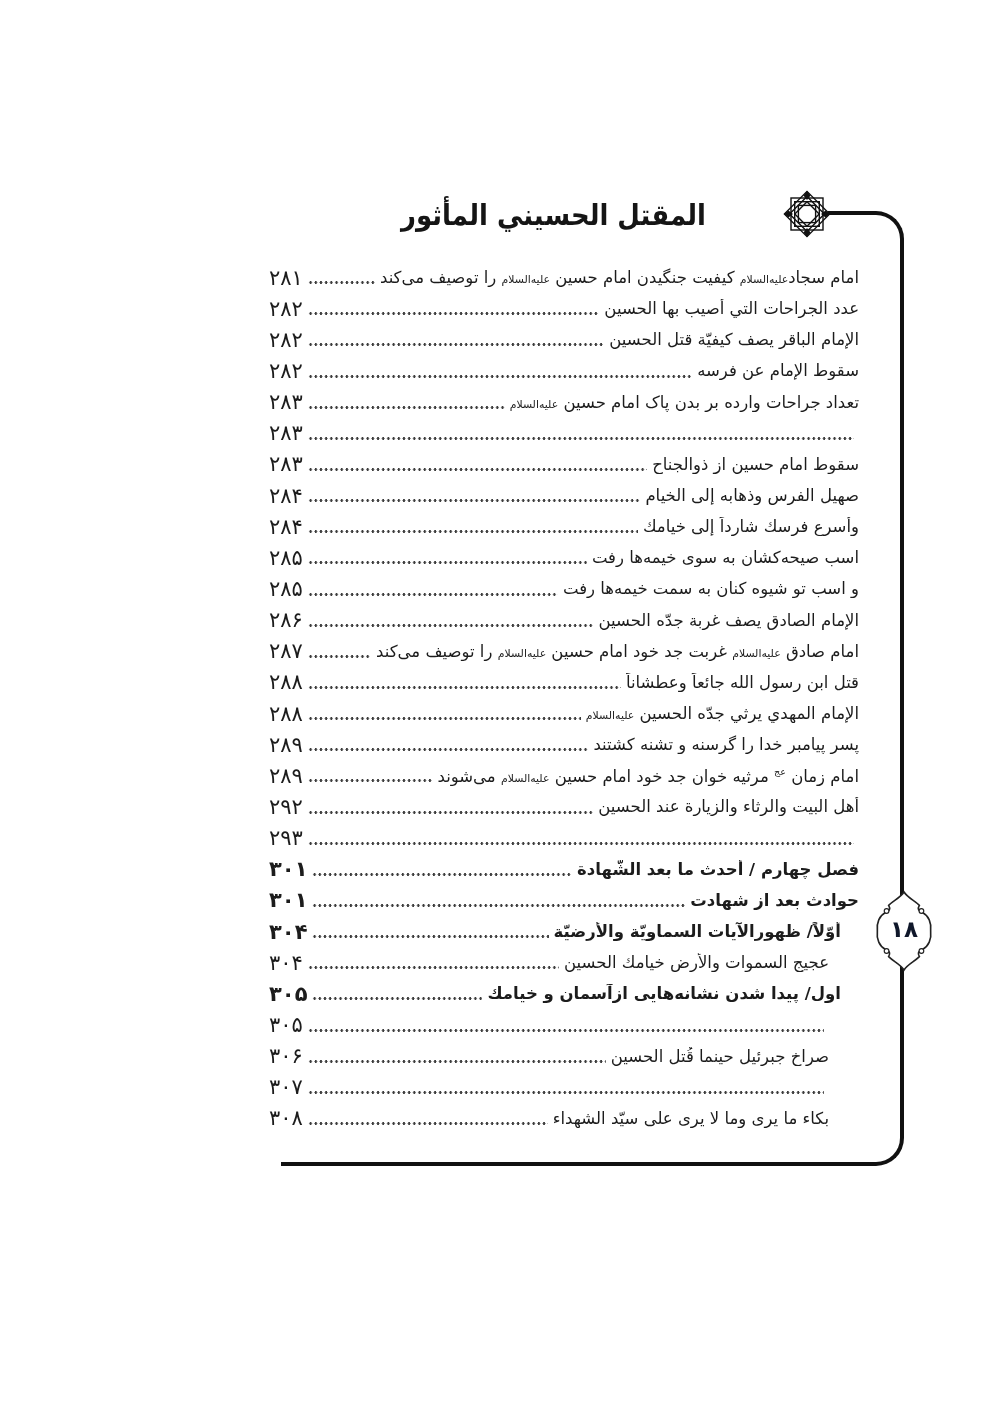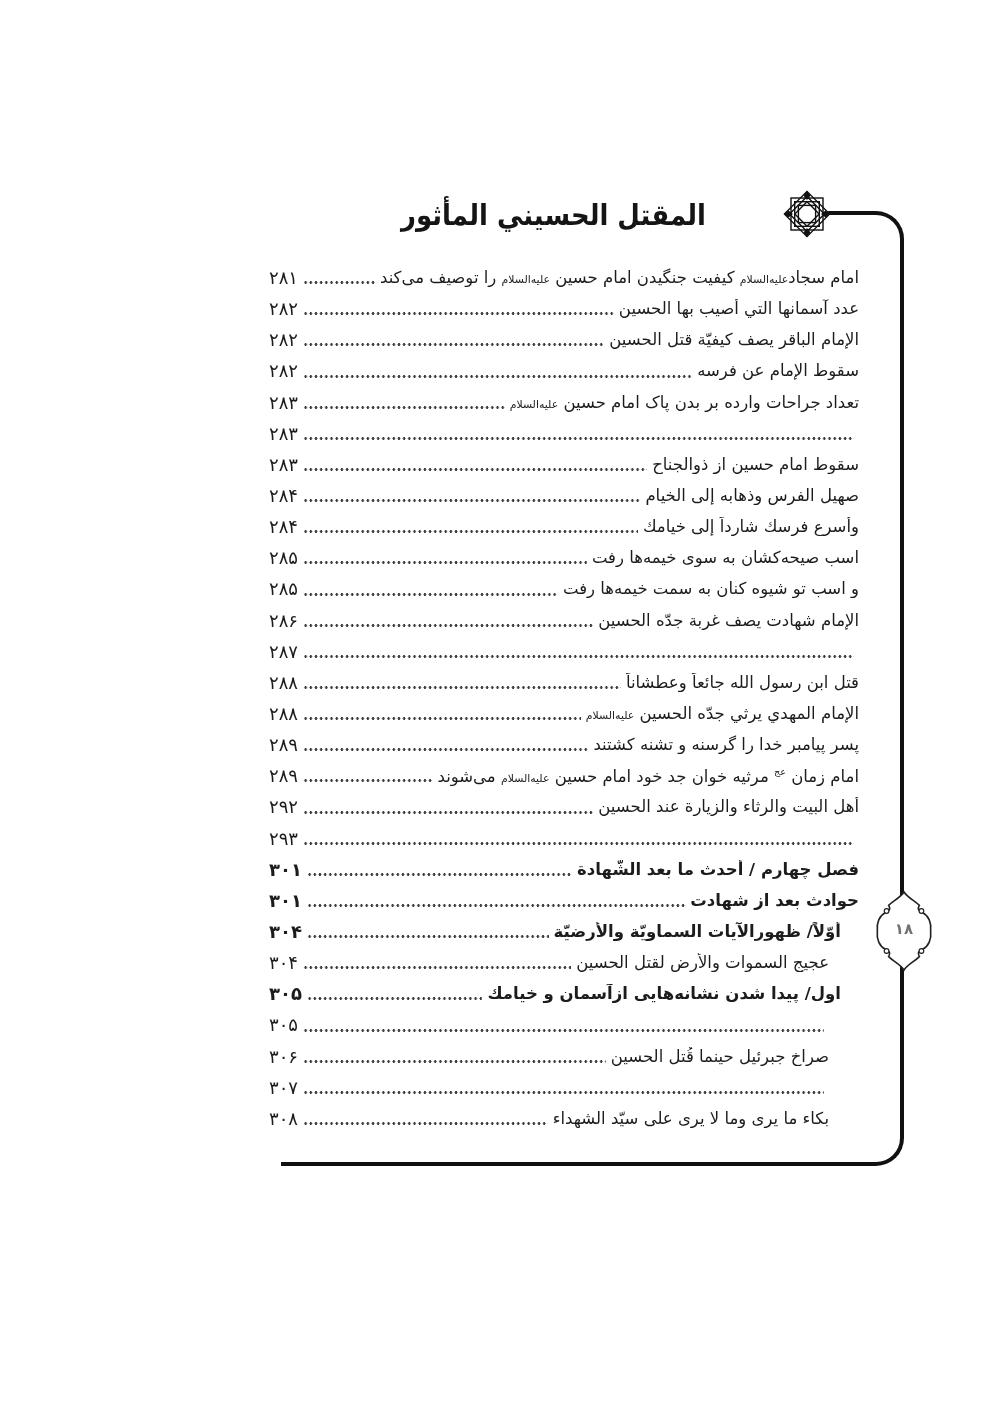--- a/index.html
+++ b/index.html
@@ -51,21 +51,21 @@
   
   .medallion{
     position:absolute;
     left:801px;top:890px;
     width:64px;height:82px;
   }
   .medallion svg{position:absolute;inset:0;width:100%;height:100%;}
   .pagenum{
     position:absolute;inset:0;
     display:flex;align-items:center;justify-content:center;
-    font-size:15px;font-weight:bold;color:#737373;
+    font-size:23px;font-weight:bold;color:#0f172a;
     padding-bottom:4px;
   }
   
   .toc{
     position:absolute;
     left:198px;top:262px;
     width:590px;
     direction:rtl;
   }
   .row{
@@ -84,21 +84,21 @@
     min-width:14px;
     margin:0 5px;
     align-self:flex-end;
     height:7px;
     margin-bottom:7px;
     background-image:radial-gradient(circle, #3d3d3d 1.15px, transparent 1.5px);
     background-size:5.2px 7px;
     background-repeat:repeat-x;
     background-position:left bottom;
   }
-  .p{font-size:18px;flex-shrink:0;}
+  .p{font-size:21px;flex-shrink:0;}
   .hon{font-size:0.66em;}
   .sup{font-size:0.58em;vertical-align:super;}
 </style>
 </head>
 <body>
 
 <div class="page">
 
   <div class="book-title">المقتل الحسيني المأثور</div>
 
@@ -137,21 +137,21 @@
     <div class="pagenum">۱۸</div>
   </div>
 
   <main class="toc" id="toc">
       <div class="row">
         <span class="t">امام سجاد<span class="hon">علیه‌السلام</span> کیفیت جنگیدن امام حسین <span class="hon">علیه‌السلام</span> را توصیف می‌کند</span>
         <span class="leader"></span>
         <span class="p">۲۸۱</span>
       </div>
       <div class="row">
-        <span class="t">عدد آسمانها التي أُصيب بها الحسين</span>
+        <span class="t">عدد الجراحات التي أُصيب بها الحسين</span>
         <span class="leader"></span>
         <span class="p">۲۸۲</span>
       </div>
       <div class="row">
         <span class="t">الإمام الباقر يصف كيفيّة قتل الحسين</span>
         <span class="leader"></span>
         <span class="p">۲۸۲</span>
       </div>
       <div class="row">
         <span class="t">سقوط الإمام عن فرسه</span>
@@ -186,25 +186,26 @@
         <span class="t">اسب صیحه‌کشان به سوی خیمه‌ها رفت</span>
         <span class="leader"></span>
         <span class="p">۲۸۵</span>
       </div>
       <div class="row">
         <span class="t">و اسب تو شیوه کنان به سمت خیمه‌ها رفت</span>
         <span class="leader"></span>
         <span class="p">۲۸۵</span>
       </div>
       <div class="row">
-        <span class="t">الإمام شهادت يصف غربة جدّه الحسين</span>
+        <span class="t">الإمام الصادق يصف غربة جدّه الحسين</span>
         <span class="leader"></span>
         <span class="p">۲۸۶</span>
       </div>
       <div class="row">
+        <span class="t">امام صادق <span class="hon">علیه‌السلام</span> غربت جد خود امام حسین <span class="hon">علیه‌السلام</span> را توصیف می‌کند</span>
         <span class="leader"></span>
         <span class="p">۲۸۷</span>
       </div>
       <div class="row">
         <span class="t">قتل ابن رسول الله جائعاً وعطشاناً</span>
         <span class="leader"></span>
         <span class="p">۲۸۸</span>
       </div>
       <div class="row">
         <span class="t">الإمام المهدي يرثي جدّه الحسين <span class="hon">علیه‌السلام</span></span>
@@ -239,21 +240,21 @@
         <span class="t">حوادث بعد از شهادت</span>
         <span class="leader"></span>
         <span class="p">۳۰۱</span>
       </div>
       <div class="row bold ind1">
         <span class="t">أوّلاً/ ظهورالآیات السماویّة والأرضیّة</span>
         <span class="leader"></span>
         <span class="p">۳۰۴</span>
       </div>
       <div class="row ind2">
-        <span class="t">عجیج السموات والأرض لقتل الحسین</span>
+        <span class="t">عجیج السموات والأرض خيامك الحسین</span>
         <span class="leader"></span>
         <span class="p">۳۰۴</span>
       </div>
       <div class="row bold ind1">
         <span class="t">اول/ پیدا شدن نشانه‌هایی ازآسمان و خيامك</span>
         <span class="leader"></span>
         <span class="p">۳۰۵</span>
       </div>
       <div class="row ind2">
         <span class="leader"></span>

